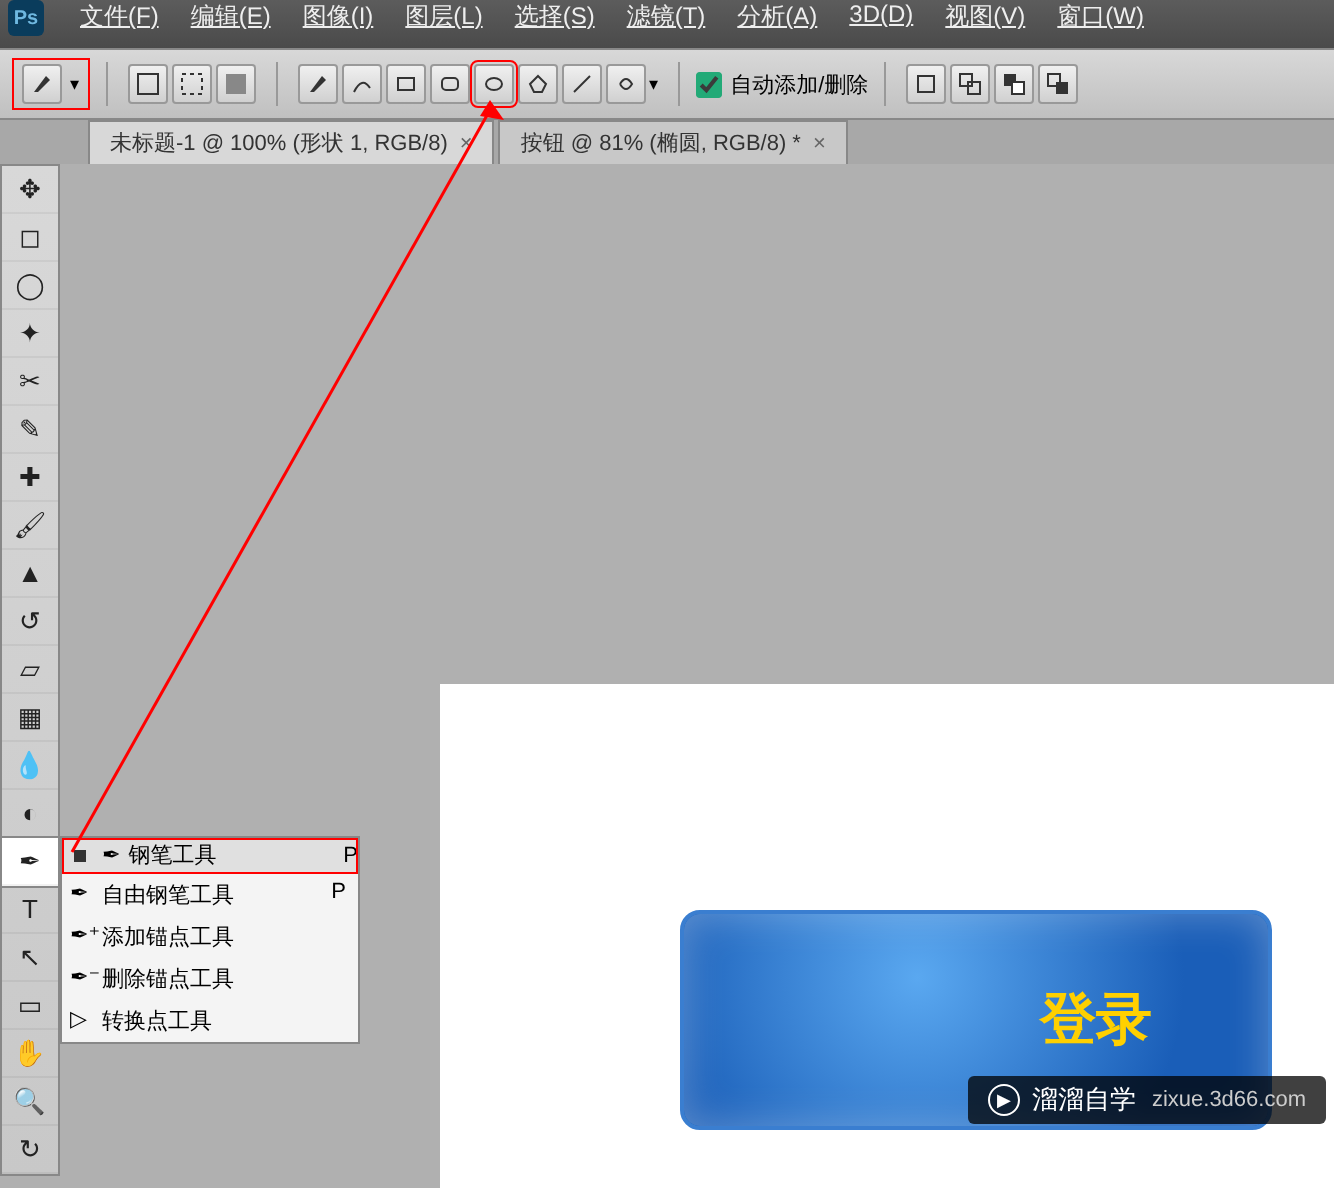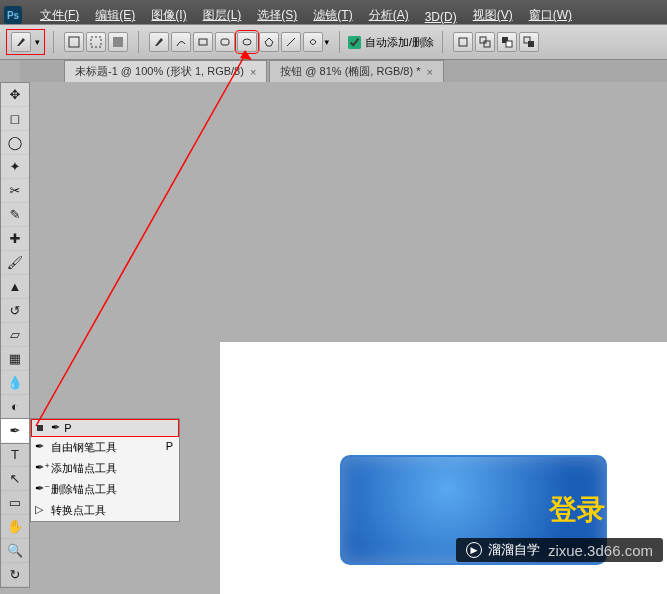--- a/index.html
+++ b/index.html
@@ -1,34 +1,34 @@
 <!DOCTYPE html>
 <html><head>
 <meta charset="utf-8">
 <style>
 * { margin: 0; padding: 0; box-sizing: border-box; font-family: "Microsoft YaHei", sans-serif; }
 body { width: 667px; height: 594px; background: #b0b0b0; overflow: hidden; position: relative; }
 
 
-.menubar { background: linear-gradient(#5c5c5c,#4a4a4a); height: 24px; display: flex; align-items: flex-end; padding-left: 4px; color: #eee; font-size: 12px; }
+.menubar { background: linear-gradient(#5c5c5c,#4a4a4a); height: 24px; display: flex; align-items: flex-start; padding-left: 4px; color: #eee; font-size: 12px; }
 .ps-logo { width: 18px; height: 18px; background: #0a3c5c; border-radius: 3px; margin-right: 10px; display: flex; align-items: center; justify-content: center; font-size: 10px; font-weight: bold; color: #6fb8e0; }
 .menuitem { padding: 0 8px; cursor: pointer; text-decoration: underline; }
 
 
 .optbar { background: linear-gradient(#d8d8d8,#c0c0c0); height: 36px; border: 1px solid #888; border-left: none; border-right: none; display: flex; align-items: center; padding: 0 6px; gap: 4px; font-size: 11px; }
 .optgroup { display: flex; align-items: center; gap: 2px; padding: 2px; }
 .optbtn { width: 20px; height: 20px; background: linear-gradient(#f0f0f0,#d0d0d0); border: 1px solid #999; border-radius: 2px; display: flex; align-items: center; justify-content: center; cursor: pointer; }
 .optbtn.red { outline: 1px solid red; outline-offset: 1px; }
 .opt-redbox { border: 1px solid red; padding: 2px 4px; display: flex; gap: 4px; align-items: center; }
 .divider { width: 1px; height: 22px; background: #999; margin: 0 4px; }
 .chk { display: flex; align-items: center; gap: 4px; }
 .chk input { accent-color: #2a7; }
 
 
-.tabbar { background: #a8a8a8; height: 22px; display: flex; align-items: flex-end; padding-left: 44px; font-size: 11px; margin-left: 20px; }
+.tabbar { background: #a8a8a8; height: 22px; display: flex; align-items: flex-end; padding-left: 44px; font-size: 11px; }
 .tab { background: #c8c8c8; border: 1px solid #888; border-bottom: none; padding: 3px 10px; margin-right: 2px; display: flex; align-items: center; gap: 6px; color: #333; }
 .tab.active { background: #d8d8d8; }
 .tab .x { color: #666; cursor: pointer; }
 
 
 .toolbox { position: absolute; left: 0; top: 82px; width: 30px; background: linear-gradient(#d8d8d8,#c8c8c8); border: 1px solid #888; display: flex; flex-direction: column; }
 .toolbox .tcell { width: 28px; height: 24px; display: flex; align-items: center; justify-content: center; cursor: pointer; border-bottom: 1px solid rgba(0,0,0,0.05); font-size: 13px; color: #222; }
 .toolbox .tcell.sel { background: #fff; outline: 1px solid #888; }
 
 
@@ -36,27 +36,27 @@
 .flyout .hdr { height: 18px; background: #e0e0e0; border-bottom: 1px solid #bbb; display: flex; align-items: center; padding-left: 6px; outline: 1px solid red; outline-offset: -1px; }
 .flyout .hdr .sq { width: 6px; height: 6px; background: #333; margin-right: 8px; }
 .flyout .fi { padding: 3px 6px 3px 20px; display: flex; justify-content: space-between; cursor: pointer; position: relative; }
 .flyout .fi .ic { position: absolute; left: 4px; font-size: 11px; }
 
 
 .canvas-workarea { position: absolute; left: 30px; top: 82px; right: 0; bottom: 0; background: #b0b0b0; }
 .blank-doc { position: absolute; left: 190px; top: 260px; right: 0; bottom: 0; background: #fff; }
 
 
-.bluebtn { position: absolute; left: 340px; top: 455px; width: 267px; height: 110px; border-radius: 10px; background: radial-gradient(circle at 40% 30%, #5aa8f0, #1a5eb8 70%); border: 2px solid #3a7ed0; box-shadow: inset 0 0 20px rgba(255,255,255,0.3); display: flex; align-items: center; justify-content: flex-end; padding-left: 120px; overflow: hidden; }
+.bluebtn { position: absolute; left: 340px; top: 455px; width: 296px; height: 110px; border-radius: 10px; background: radial-gradient(circle at 40% 30%, #5aa8f0, #1a5eb8 70%); border: 2px solid #3a7ed0; box-shadow: inset 0 0 20px rgba(255,255,255,0.3); display: flex; align-items: center; justify-content: center; padding-left: 120px; overflow: hidden; }
 .bluebtn .lbl { color: #ffd000; font-size: 28px; font-weight: bold; }
 
 
 .watermark { position: absolute; right: 4px; bottom: 32px; background: rgba(0,0,0,0.75); color: #fff; padding: 3px 10px; border-radius: 3px; font-size: 13px; display: flex; align-items: center; gap: 6px; }
 .watermark .pl { width: 16px; height: 16px; border: 1.5px solid #fff; border-radius: 50%; display: flex; align-items: center; justify-content: center; font-size: 9px; }
-.watermark .sub { font-size: 15px; color: #ccc; margin-left: 2px; }
+.watermark .sub { font-size: 11px; color: #ccc; margin-left: 2px; }
 
 
 .annot { position: absolute; left: 0; top: 0; pointer-events: none; }
 </style>
 </head>
 <body>
 
 <div class="menubar">
   <div class="ps-logo">Ps</div>
   <div class="menuitem">文件(F)</div>
@@ -211,20 +211,21 @@
   <div class="tcell">▭</div>
   <div class="tcell">✋</div>
   <div class="tcell">🔍</div>
   <div class="tcell">↻</div>
 </div>
 
 <div class="flyout">
   <div class="hdr">
     <span class="sq"></span>
     <span class="ic" style="position:static;margin-right:4px;">✒</span>
+    <span style="flex:1">钢笔工具</span>
     <span>P</span>
   </div>
   <div class="fi">
     <span class="ic">✒</span>
     <span>自由钢笔工具</span>
     <span>P</span>
   </div>
   <div class="fi">
     <span class="ic">✒⁺</span>
     <span>添加锚点工具</span>

